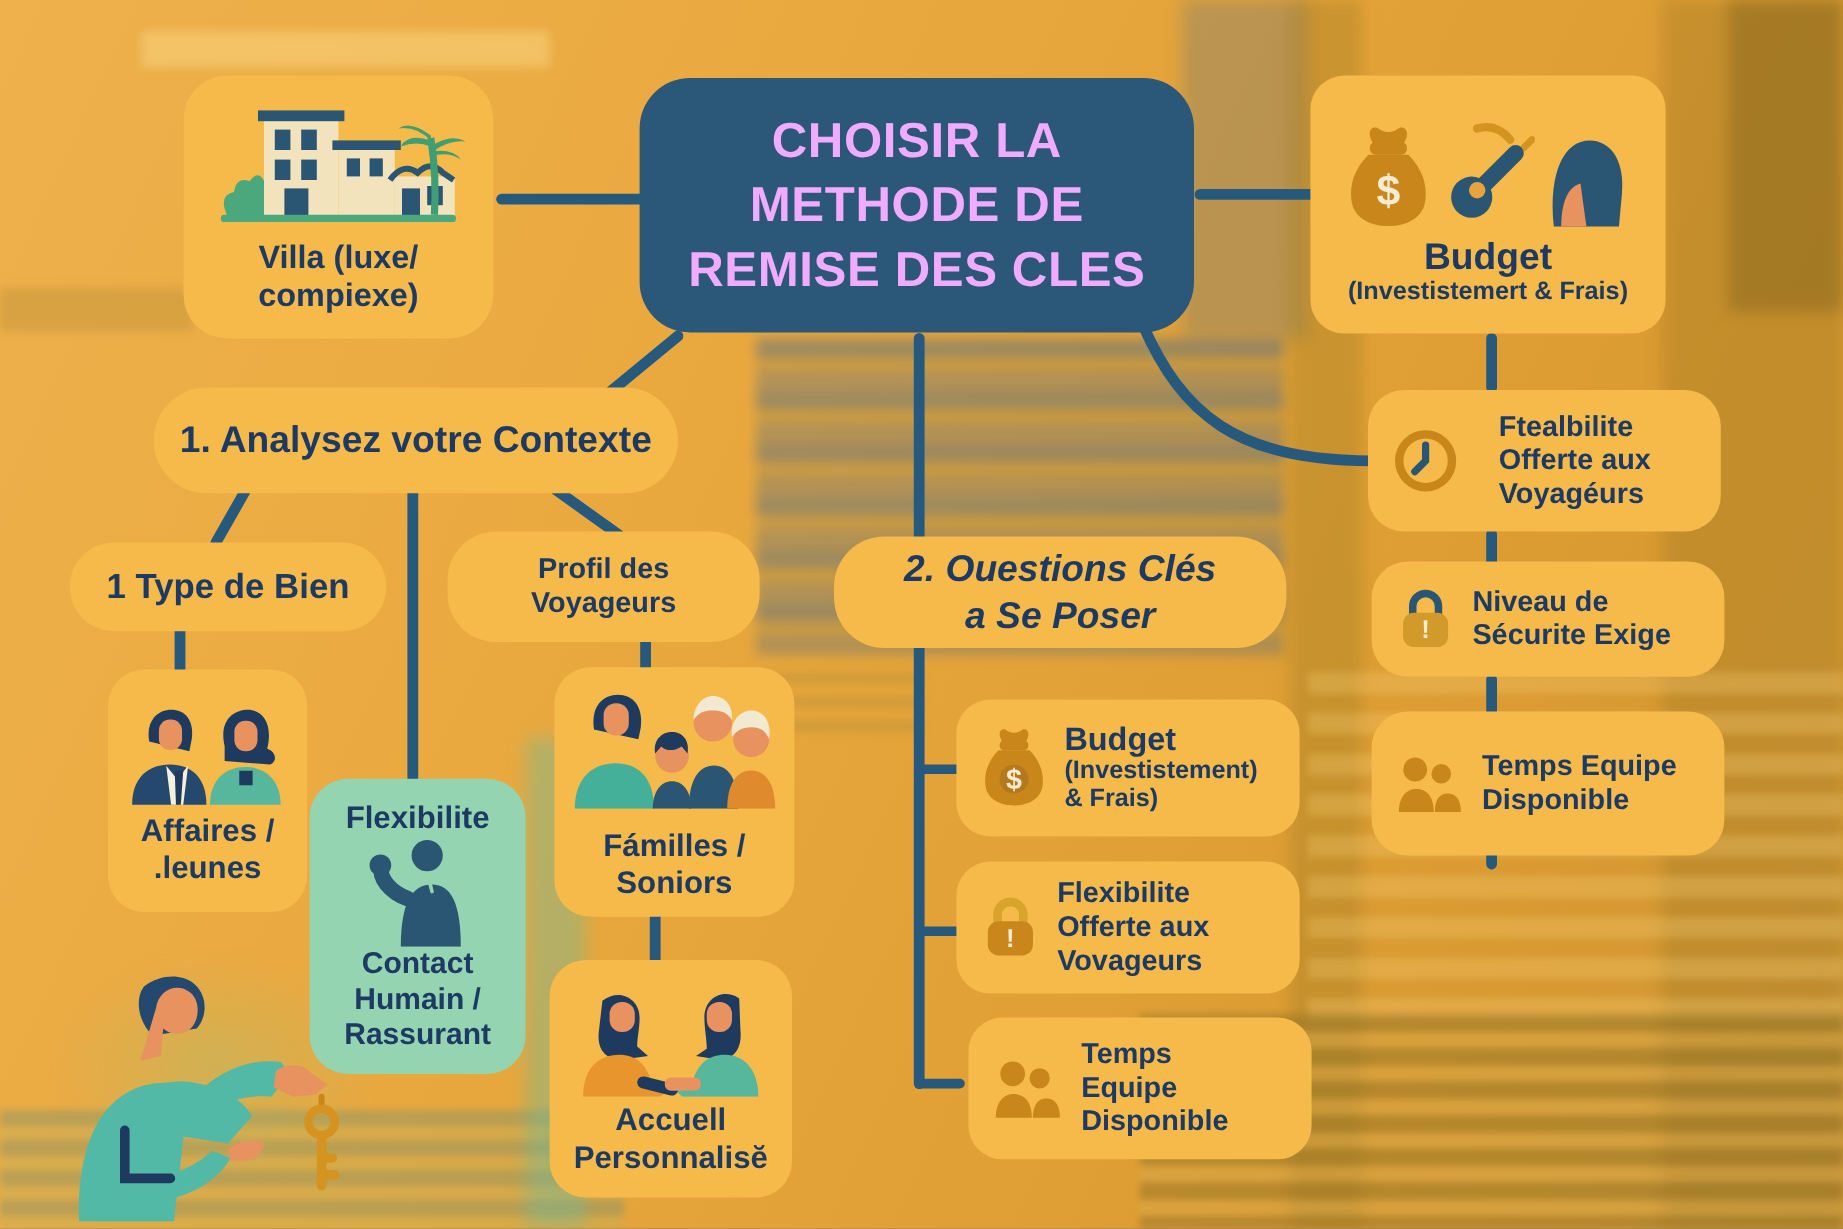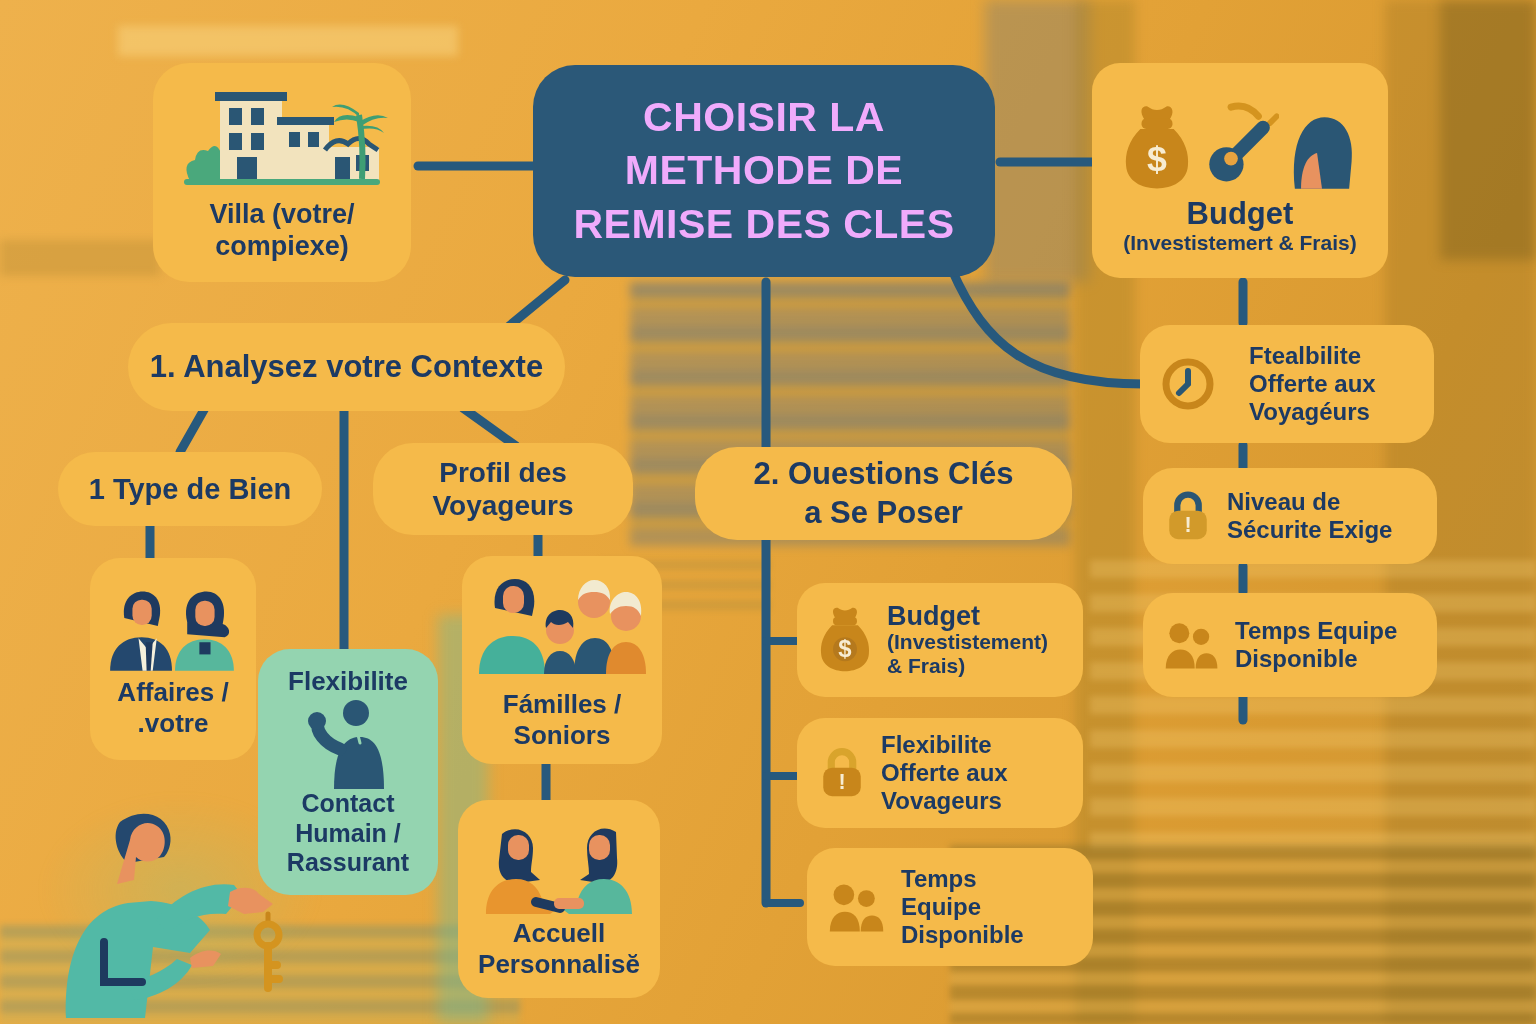--- a/index.html
+++ b/index.html
@@ -26,22 +26,22 @@
   .budget-top-card{left:1092px;top:63px;width:296px;height:215px;border-radius:28px;}
   .budget-top-card .icon-row{display:flex;align-items:flex-end;gap:6px;height:105px;}
   .budget-title{font-size:31px;line-height:1.05;margin-top:6px;}
   .budget-sub{font-size:21px;line-height:1.1;}
   
   .section1-pill{left:128px;top:323px;width:437px;height:88px;border-radius:44px;}
   .section1-pill .lbl{font-size:31px;text-align:right;}
   .type-pill{left:58px;top:452px;width:264px;height:74px;border-radius:37px;}
   .type-pill .lbl{font-size:29px;}
   .profil-pill{left:373px;top:443px;width:260px;height:92px;border-radius:40px;}
-  .profil-pill .lbl{font-size:28px;}
-  .section2-pill{left:695px;top:447px;width:377px;height:93px;border-radius:42px;}
+  .profil-pill .lbl{font-size:24px;}
+  .section2-pill{left:695px;top:447px;width:377px;height:93px;border-radius:42px;font-style:italic;}
   .section2-pill .lbl{font-size:31px;line-height:1.25;}
   
   .affaires-card{left:90px;top:558px;width:166px;height:202px;border-radius:30px;}
   .affaires-card .lbl{font-size:26px;margin-top:6px;}
   .teal-card{left:258px;top:649px;width:180px;height:234px;border-radius:32px;background:#94d4b0;padding:6px 0;}
   .teal-card .t1{font-size:26px;}
   .teal-card .lbl{font-size:25px;}
   .familles-card{left:462px;top:556px;width:200px;height:208px;border-radius:30px;gap:11px;}
   .familles-card .lbl{font-size:26px;margin-top:4px;}
   .accueil-card{left:458px;top:800px;width:202px;height:198px;border-radius:30px;}
@@ -51,21 +51,21 @@
   .q-budget{left:797px;top:583px;height:114px;}
   .q-flex{left:797px;top:718px;height:110px;}
   .q-temps{left:807px;top:848px;height:118px;}
   .q-card .t1{font-size:27px;line-height:1.05;}
   .q-card .sub{font-size:21px;line-height:1.15;white-space:pre-line;}
   .q-card .lbl{font-size:24px;}
   
   .r-card{left:1143px;width:294px;border-radius:30px;}
   .r-flex{top:325px;height:118px;left:1140px;gap:33px;}
   .r-securite{top:468px;height:96px;}
-  .r-temps{top:593px;height:104px;}
+  .r-temps{top:593px;height:120px;}
   .r-tech{top:720px;height:100px;}
   .r-card .lbl{font-size:24px;}
   .illus{position:absolute;z-index:3;}
 </style>
 </head>
 <body>
 
 <div class="canvas">
 
   <div class="streak" style="left:630px;top:282px;width:440px;height:264px;background:repeating-linear-gradient(180deg,rgba(86,111,130,.50) 0 16px,rgba(146,134,72,.28) 16px 26px,rgba(86,111,130,.36) 26px 44px);filter:blur(5px);"></div>
@@ -126,21 +126,21 @@
       <rect x="113" y="49" width="11" height="15" fill="#2a5674"></rect>
       <rect x="132" y="49" width="11" height="15" fill="#2a5674"></rect>
       <rect x="153" y="64" width="50" height="34" fill="#f2e3bd"></rect>
       <path d="M149 67 q11-15 23-6 q11-11 21 0 l9 6" stroke="#2a5674" stroke-width="5" fill="none"></path>
       <rect x="180" y="72" width="13" height="16" fill="#2a5674"></rect>
       <rect x="159" y="74" width="15" height="24" fill="#2a5674"></rect>
       <path d="M183 32 q5 32 3 64" stroke="#3f9e74" stroke-width="6" fill="none"></path>
       <path d="M183 30 q-17-13-27-6 q15-2 27 10 q-19-6-25 5 q13-5 25 0 q17-11 29-4 q-13-2-27 8 q17-2 23 7 q-10-7-25-3" fill="#3f9e74"></path>
       <rect x="8" y="96" width="196" height="6" rx="3" fill="#4aa87c"></rect>
     </svg>
-    <div class="lbl">Villa (votre/
+    <div class="lbl">Villa (luxe/
 compiexe)</div>
   </div>
 
   <div class="card budget-top-card">
     <div class="icon-row">
       <svg width="72" height="88" viewBox="0 0 60 74">
         <path d="M20 14 C14 5 18 1 22 2 c3 2 5 3 8 3 c3 0 5-1 8-3 c4-1 8 4 2 12 z" fill="#c8861b"></path>
         <rect x="17" y="12" width="26" height="9" rx="4" fill="#c8861b"></rect>
         <path d="M16 21 h28 c10 10 13 21 12 31 c-1 13-13 19-26 19 c-13 0-25-6-26-19 c-1-10 2-21 12-31 z" fill="#c8861b"></path>
         <text x="30" y="56" text-anchor="middle" font-size="30" font-weight="bold" fill="#f7ecd2" font-family="Liberation Sans,sans-serif">$</text>
@@ -186,21 +186,21 @@
       <rect x="30" y="20" width="19" height="25" rx="9" fill="#e8925f"></rect>
       <path d="M8 90 c0-22 13-33 31-33 c18 0 30 11 30 33 z" fill="#24486e"></path>
       <path d="M36 58 l9 11 9-11 -4 32 h-10 z" fill="#f5f0dc"></path>
       <path d="M43 62 h7 l-2 28 h-4 z" fill="#1e3a5f"></path>
       <path d="M84 42 c-5-22 8-30 19-30 c12 0 21 11 16 32 c7 2 9 11 2 13 l-37-3 z" fill="#1e3a5f"></path>
       <rect x="92" y="21" width="19" height="25" rx="9" fill="#e8925f"></rect>
       <path d="M72 90 c0-20 12-31 29-31 c17 0 29 11 29 31 z" fill="#57b79c"></path>
       <path d="M96 62 h11 v12 h-11 z" fill="#1e3a5f"></path>
     </svg>
     <div class="lbl">Affaires /
-.votre</div>
+.leunes</div>
   </div>
 
   <div class="card teal-card">
     <div class="t1">Flexibilite</div>
     <svg width="96" height="92" viewBox="0 0 96 92">
       <circle cx="56" cy="16" r="13" fill="#2a5674"></circle>
       <path d="M34 92 c0-38 10-52 26-52 c16 0 24 16 24 52 z" fill="#2a5674"></path>
       <path d="M40 52 C24 46 16 34 18 26" stroke="#2a5674" stroke-width="13" stroke-linecap="round" fill="none"></path>
       <circle cx="17" cy="24" r="9" fill="#2a5674"></circle>
       <path d="M58 38 l2 8" stroke="#94d4b0" stroke-width="3" stroke-linecap="round"></path>

